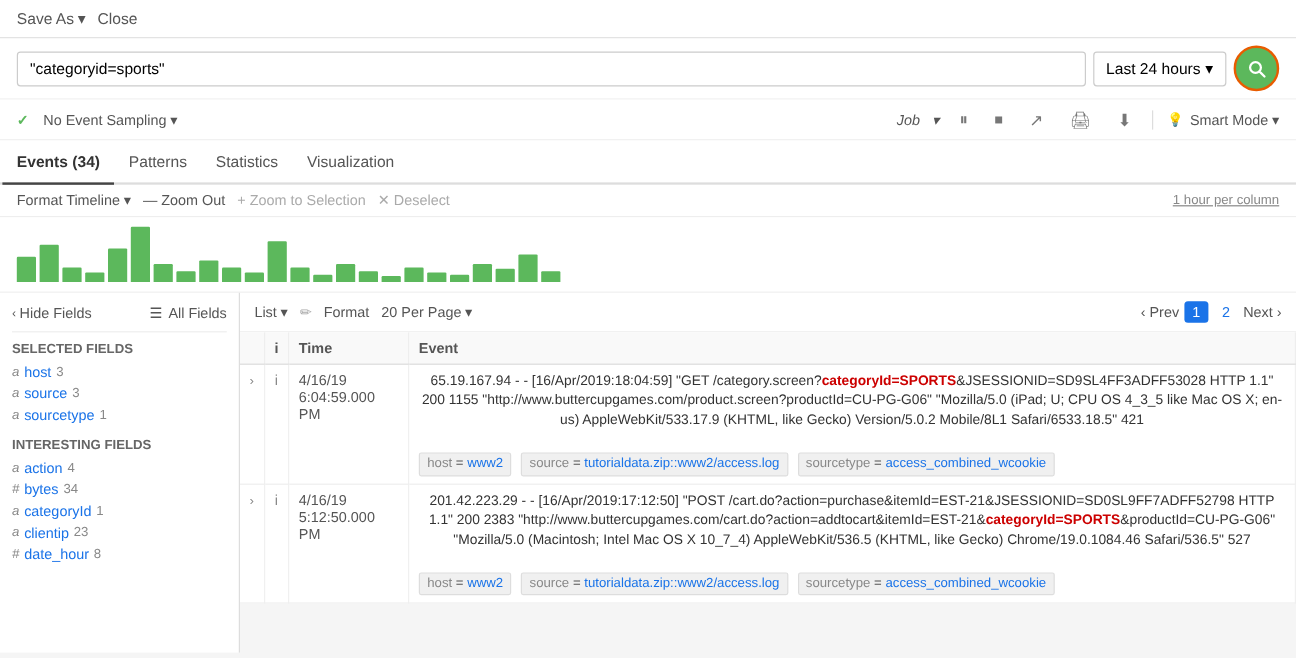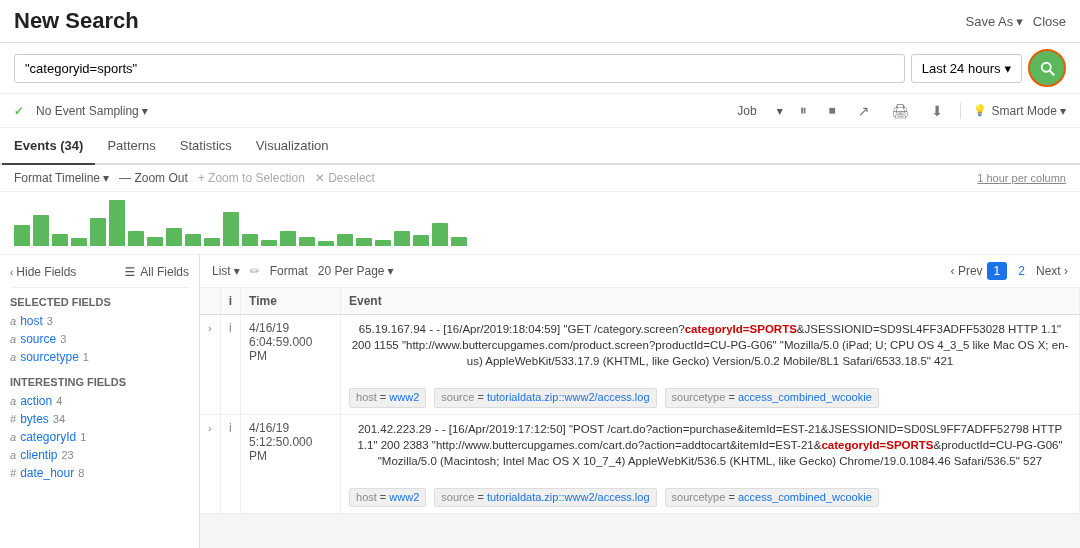--- a/index.html
+++ b/index.html
@@ -90,21 +90,21 @@
       color: #555;
       display: flex; align-items: center; gap: 3px;
     }
     .spacer { flex: 1; }
     .job-btn {
       background: none;
       border: none;
       cursor: pointer;
       font-size: 12px;
       color: #555;
-      display: flex; align-items: center; gap: 20px;
+      display: flex; align-items: center; gap: 10px; font-style: italic;
     }
     .icon-btn {
       background: none;
       border: none;
       cursor: pointer;
       color: #777;
       padding: 3px 5px;
       font-size: 14px;
     }
     .smart-mode-btn {
@@ -352,21 +352,20 @@
     .tag { background: #f0f0f0; border: 1px solid #ddd; border-radius: 2px; padding: 1px 6px; font-size: 11px; color: #555; }
     .tag-key { color: #888; }
     .tag-val { color: #1a73e8; }
     .chevron-down::after { content: '▾'; }
     .divider { width: 1px; background: #ddd; height: 16px; }
   </style>
 </head>
 <body>
 
 <div class="top-bar">
-  <span class="top-bar-title">New Search</span>
   <div class="top-bar-actions">
     <button class="save-as-btn">
       <span>Save As</span>
       <span class="chevron-down"></span>
     </button>
     <button class="close-btn">Close</button>
   </div>
 </div>
 
 <div class="search-bar-row">

